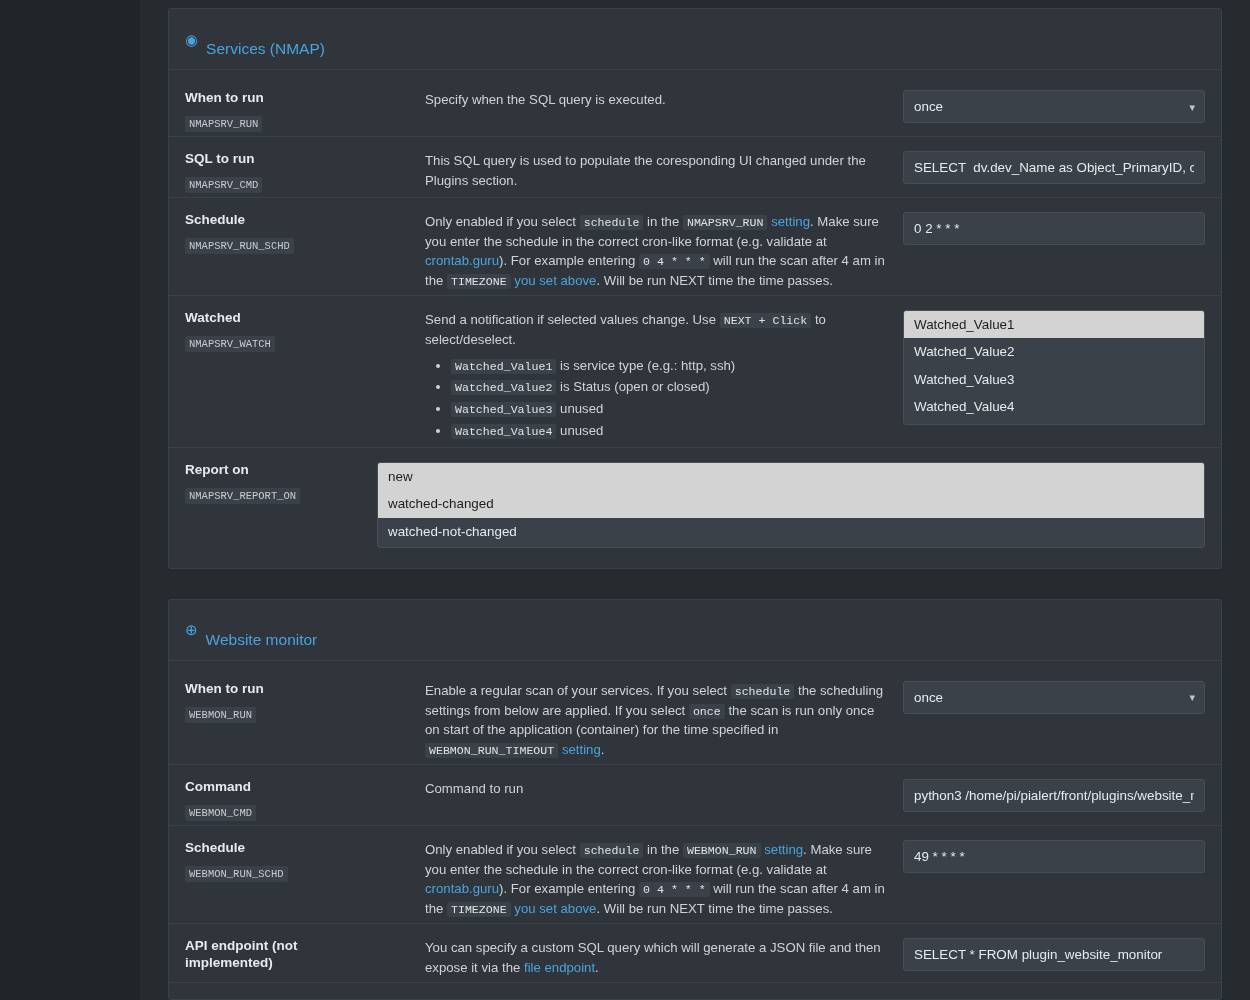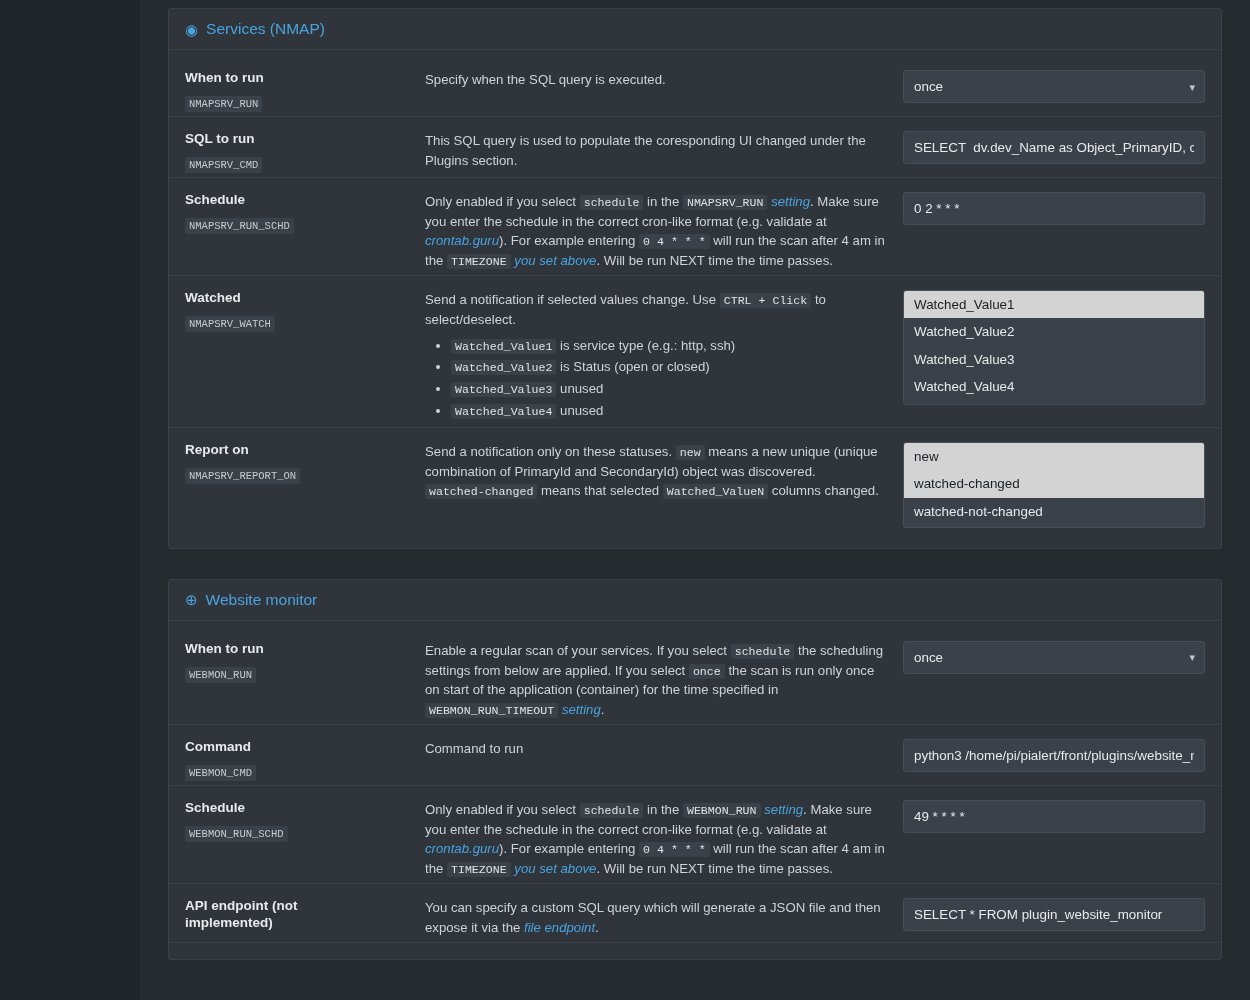--- a/index.html
+++ b/index.html
@@ -34,20 +34,21 @@
     display: flex; align-items: center; gap: 8px;
     padding: 11px 16px 11px 16px;
     border-bottom: 1px solid #3a4149;
     background: #2f353b;
     border-radius: 3px 3px 0 0;
   }
   .card-header .ttl {
     color: #4aa3df;
     font-size: 15.5px;
     font-weight: 400;
+    margin-top: 20px;
   }
   .hicon { color: #4aa3df; font-size: 15px; line-height: 1; display:inline-block; }
   .card-body { padding: 6px 0 16px 0; }
   .row {
     display: flex;
     align-items: flex-start;
     padding: 14px 16px 4px 16px;
     border-bottom: 1px solid #3a4149;
   }
   .row.last { border-bottom: none; }
@@ -72,21 +73,21 @@
   }
   .desc code, .ic {
     font-family: "Liberation Mono", monospace;
     font-size: 11.6px;
     background: #3a4149;
     color: #dfe3e6;
     padding: 1px 4px;
     border-radius: 2px;
     white-space: nowrap;
   }
-  .desc a, .lnk { color: #4aa3df; text-decoration: none; font-style: italic; }
+  .desc a, .lnk { color: #4aa3df; text-decoration: none; }
   .desc ul { margin: 6px 0 0 0; padding-left: 26px; }
   .desc li { margin: 2px 0; line-height: 1.5; }
   select.ctl, input.ctl {
     width: 100%;
     background: #3a4149;
     border: 1px solid #464e56;
     color: #e8eaed;
     font-size: 13.4px;
     font-family: "Liberation Sans", sans-serif;
     padding: 8px 10px;
@@ -146,38 +147,37 @@
             <div class="col-desc desc">This SQL query is used to populate the coresponding UI changed under the Plugins section.</div>
             <div class="col-field"><input class="ctl" type="text" value="SELECT  dv.dev_Name as Object_PrimaryID, cast({s-quo" style=""></div>
           </div>
           <div class="row">
             <div class="col-label"><div class="lbl">Schedule</div><span class="code-key">NMAPSRV_RUN_SCHD</span></div>
             <div class="col-desc desc">Only enabled if you select <code>schedule</code> in the <code>NMAPSRV_RUN</code> <a class="lnk">setting</a>. Make sure you enter the schedule in the correct cron-like format (e.g. validate at <a class="lnk">crontab.guru</a>). For example entering <code>0 4 * * *</code> will run the scan after 4 am in the <code>TIMEZONE</code> <a class="lnk">you set above</a>. Will be run NEXT time the time passes.</div>
             <div class="col-field"><input class="ctl" type="text" value="0 2 * * *" style=""></div>
           </div>
           <div class="row">
             <div class="col-label"><div class="lbl">Watched</div><span class="code-key">NMAPSRV_WATCH</span></div>
-            <div class="col-desc desc">Send a notification if selected values change. Use <code>CTRL + Click</code> to select/deselect.<ul>
+            <div class="col-desc desc">Send a notification if selected values change. Use <code>NEXT + Click</code> to select/deselect.<ul>
                 <li><code>Watched_Value1</code> is service type (e.g.: http, ssh)</li>
                 <li><code>Watched_Value2</code> is Status (open or closed)</li>
                 <li><code>Watched_Value3</code> unused</li>
                 <li><code>Watched_Value4</code> unused</li>
               </ul></div>
             <div class="col-field">
               <div class="listbox h115">
                 <div class="opt sel">Watched_Value1</div>
                 <div class="opt">Watched_Value2</div>
                 <div class="opt">Watched_Value3</div>
                 <div class="opt">Watched_Value4</div>
               </div>
             </div>
           </div>
           <div class="row last">
             <div class="col-label"><div class="lbl">Report on</div><span class="code-key">NMAPSRV_REPORT_ON</span></div>
-            <div class="col-desc desc">Send a notification only on these statuses. <code>new</code> means a new unique (unique combination of PrimaryId and SecondaryId) object was discovered. <code>watched-changed</code> means that selected <code>Watched_ValueN</code> columns changed.</div>
             <div class="col-field">
               <div class="listbox h86">
                 <div class="opt sel">new</div>
                 <div class="opt sel">watched-changed</div>
                 <div class="opt">watched-not-changed</div>
               </div>
             </div>
           </div>
         </div>
       </div>

